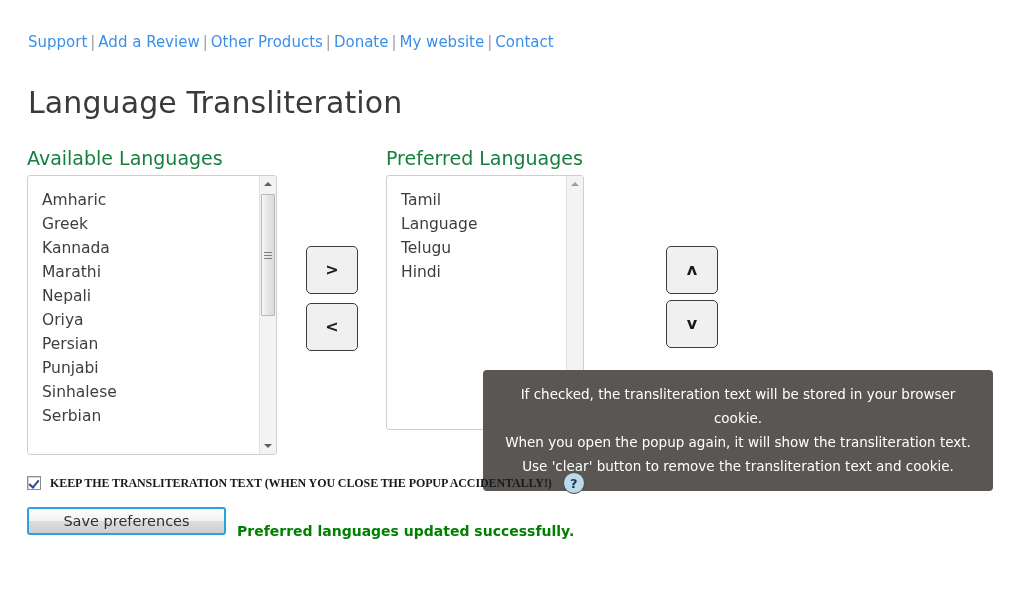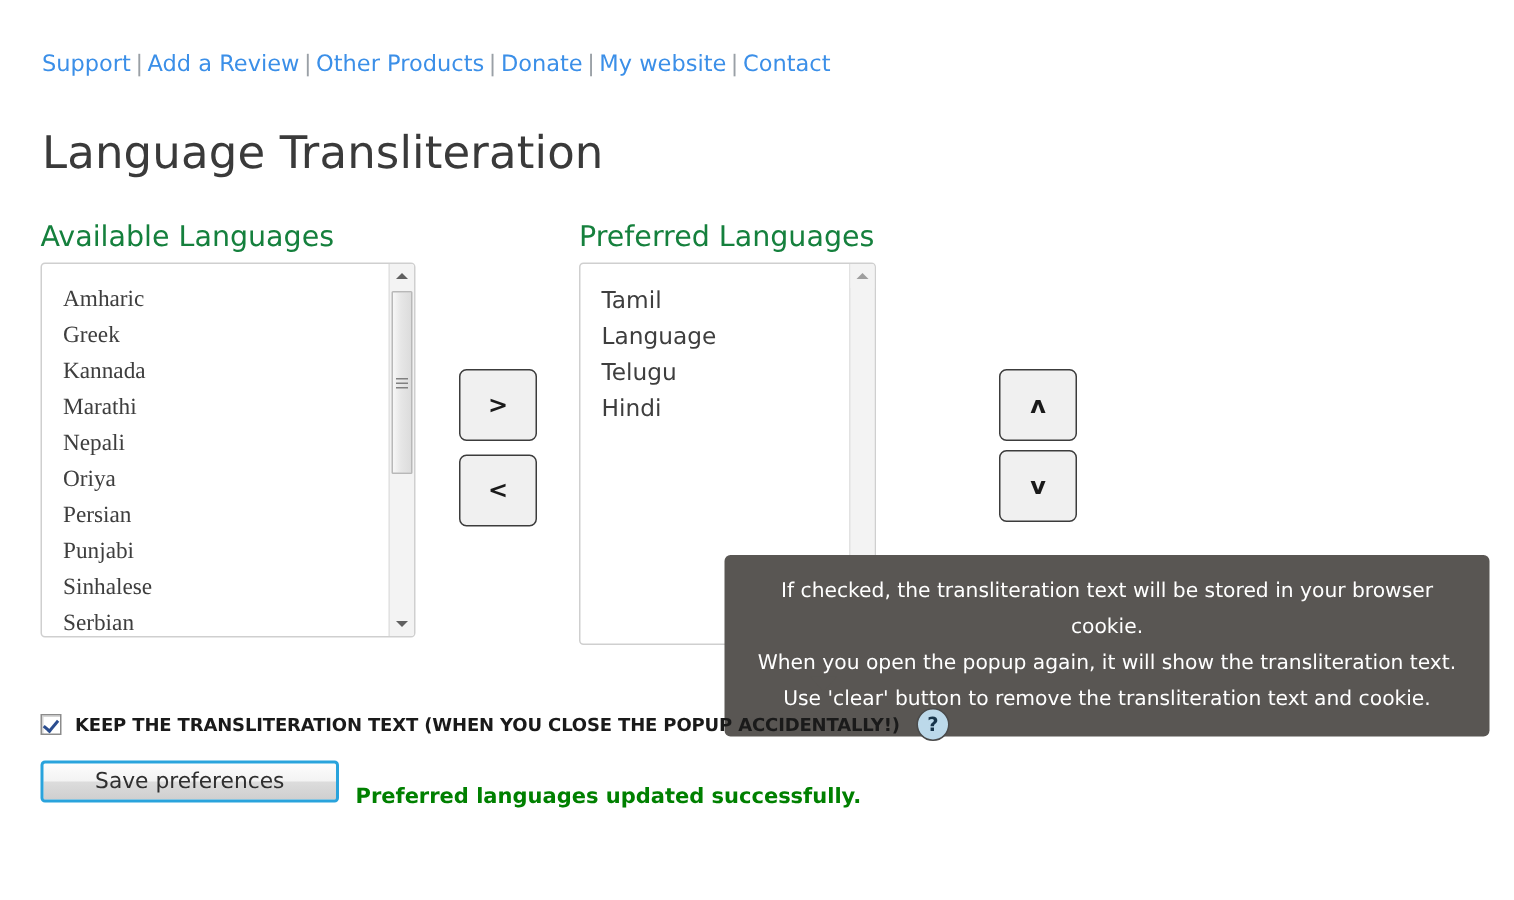--- a/index.html
+++ b/index.html
@@ -61,21 +61,21 @@
 
   
   .listbox {
     position: absolute;
     box-sizing: border-box;
     background: #ffffff;
     border: 1px solid #cfcfcf;
     border-radius: 3px;
     overflow: hidden;
   }
-  #listbox-available { left: 27px; top: 175px; width: 250px; height: 250px; font-family: Liberation Serif, serif; }
+  #listbox-available { left: 27px; top: 175px; width: 250px; height: 280px; }
   #listbox-preferred { left: 386px; top: 175px; width: 198px; height: 255px; }
 
   .listbox-items {
     position: absolute;
     left: 0; top: 0;
     right: 18px;
     padding: 12px 0 0 12px;
   }
   .listbox-item {
     font-size: 15.5px;
@@ -218,20 +218,21 @@
     transform: rotate(40deg);
   }
   .checkbox-label {
     font-size: 12px;
     font-weight: bold;
     color: #1a1a1a;
     margin-left: 9px;
     letter-spacing: -0.1px;
     white-space: nowrap;
     cursor: pointer;
+    font-family: Liberation Serif, serif;
   }
   .help-icon {
     margin-left: 11px;
     width: 22px;
     height: 22px;
     border-radius: 50%;
     background: #bcd9ea;
     border: 1px solid #4a4a4a;
     color: #17344a;
     font-size: 13px;

